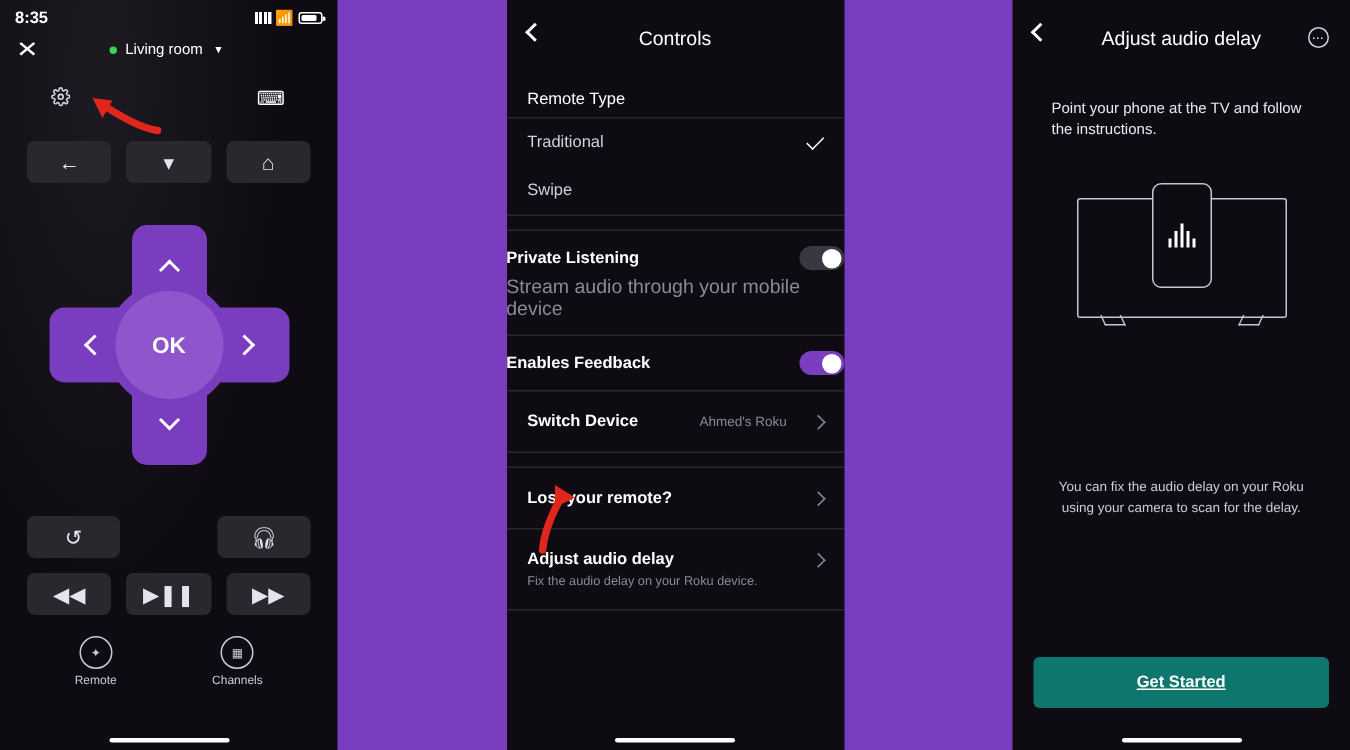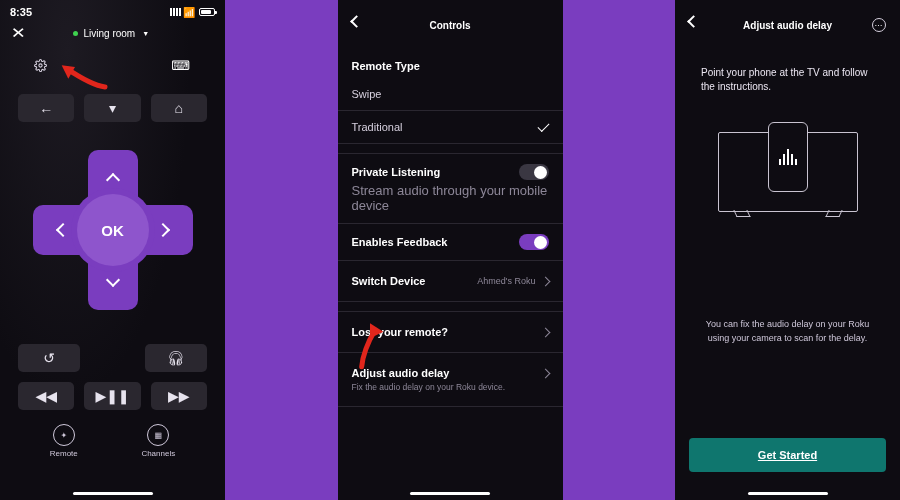--- a/index.html
+++ b/index.html
@@ -39,39 +39,39 @@
   .row2 .btn{flex:0 0 62px}
   .row3{display:flex;gap:10px;padding:10px 18px 0}
   .tabbar{display:flex;justify-content:space-around;padding:14px 18px 0}
   .tab{display:flex;flex-direction:column;align-items:center;gap:3px;font-size:8px;color:#cfc8da}
   .tab .circ{width:22px;height:22px;border:1.6px solid #cfc8da;border-radius:50%;display:flex;align-items:center;justify-content:center}
   .home-ind{position:absolute;bottom:5px;left:50%;transform:translateX(-50%);width:80px;height:3px;background:#fff;border-radius:2px}
   .arrow1{position:absolute;left:60px;top:62px;width:50px;height:30px;pointer-events:none}
   
   .hdr{display:flex;align-items:center;justify-content:center;position:relative;height:50px}
   .back{position:absolute;left:14px;top:17px;width:9px;height:9px;border:solid #fff;border-width:0 0 2px 2px;transform:rotate(45deg)}
-  .hdr h1{font-size:10px;font-weight:700}
+  .hdr h1{font-size:13px;font-weight:400}
   .more{position:absolute;right:14px;top:18px;width:14px;height:14px;border:1.3px solid #d6d0de;border-radius:50%;display:flex;align-items:center;justify-content:center;font-size:8px;letter-spacing:1px}
-  .sect{padding:10px 14px 6px;font-size:11px;font-weight:700;color:#fff}
+  .sect{padding:10px 14px 6px;font-size:11px;font-weight:400;color:#fff}
   .opt{padding:10px 14px;font-size:11px;color:#d6d0de;border-top:0.5px solid #2a2730;display:flex;justify-content:space-between;align-items:center}
   .opt.first{border-top:none}
   .check{width:11px;height:6px;border:solid #fff;border-width:0 0 1.8px 1.8px;transform:rotate(-45deg);margin-bottom:3px}
-  .setrow{padding:10px 14px;border-top:0.5px solid #2a2730}
+  .setrow{padding:10px 0;border-top:0.5px solid #2a2730}
   .setrow .t{font-size:11px;font-weight:600;color:#fff;display:flex;justify-content:space-between;align-items:center}
   .setrow .s{font-size:13px;color:#8d8798;margin-top:3px}
   .toggle{width:30px;height:16px;border-radius:9px;background:#3a3742;position:relative}
   .toggle::after{content:"";position:absolute;width:13px;height:13px;border-radius:50%;background:#fff;top:1.5px}
   .toggle.off::after{right:2px}
   .toggle.on{background:#7a3dbf}
   .toggle.on::after{right:2px}
   .chv{width:7px;height:7px;border:solid #8d8798;border-width:0 1.5px 1.5px 0;transform:rotate(-45deg)}
   .link{padding:14px 14px;border-top:0.5px solid #2a2730;display:flex;justify-content:space-between;align-items:center}
   .link .lt{font-size:11px;font-weight:600}
   .link .ls{font-size:8.5px;color:#8d8798;margin-top:3px}
-  .val{font-size:9px;color:#8d8798;display:flex;align-items:center;gap:6px}
+  .val{font-size:9px;color:#8d8798;display:flex;align-items:center;gap:17px}
   .spacer{height:10px;border-top:0.5px solid #2a2730}
   .arrow2{position:absolute;left:2px;top:320px;width:60px;height:50px;pointer-events:none}
   
   .instr{text-align:left;font-size:10px;color:#ece7f3;padding:16px 26px 0;line-height:1.4}
   .illus{margin:28px auto 0;width:140px;height:100px;position:relative}
   .tv{position:absolute;left:0;top:10px;width:140px;height:80px;border:1.5px solid #c9c4d1;border-radius:2px}
   .tv::before,.tv::after{content:"";position:absolute;bottom:-6px;width:12px;height:6px;border:1.5px solid #c9c4d1;border-top:none}
   .tv::before{left:16px;transform:skewX(25deg)}.tv::after{right:16px;transform:skewX(-25deg)}
   .ph{position:absolute;left:50px;top:0;width:40px;height:70px;border:1.5px solid #c9c4d1;border-radius:6px;background:#0e0c12;display:flex;align-items:center;justify-content:center}
   .bars{display:flex;gap:2px;align-items:flex-end;height:16px}
@@ -176,27 +176,27 @@
 </div>
 
 <div class="gap"></div>
 
 <div class="phone">
   <div class="hdr">
     <span class="back"></span>
     <h1>Controls</h1>
   </div>
   <div class="sect">Remote Type</div>
-  <div class="opt first">
-      <span>Swipe</span>
-    </div>
   <div class="opt">
     <span>Traditional</span>
     <span class="check"></span>
   </div>
+  <div class="opt first">
+      <span>Swipe</span>
+    </div>
   <div class="spacer"></div>
   <div class="setrow">
     <div class="t">
       <span>Private Listening</span>
       <span class="toggle off"></span>
     </div>
     <div class="s">Stream audio through your mobile device</div>
   </div>
   <div class="setrow">
     <div class="t">

